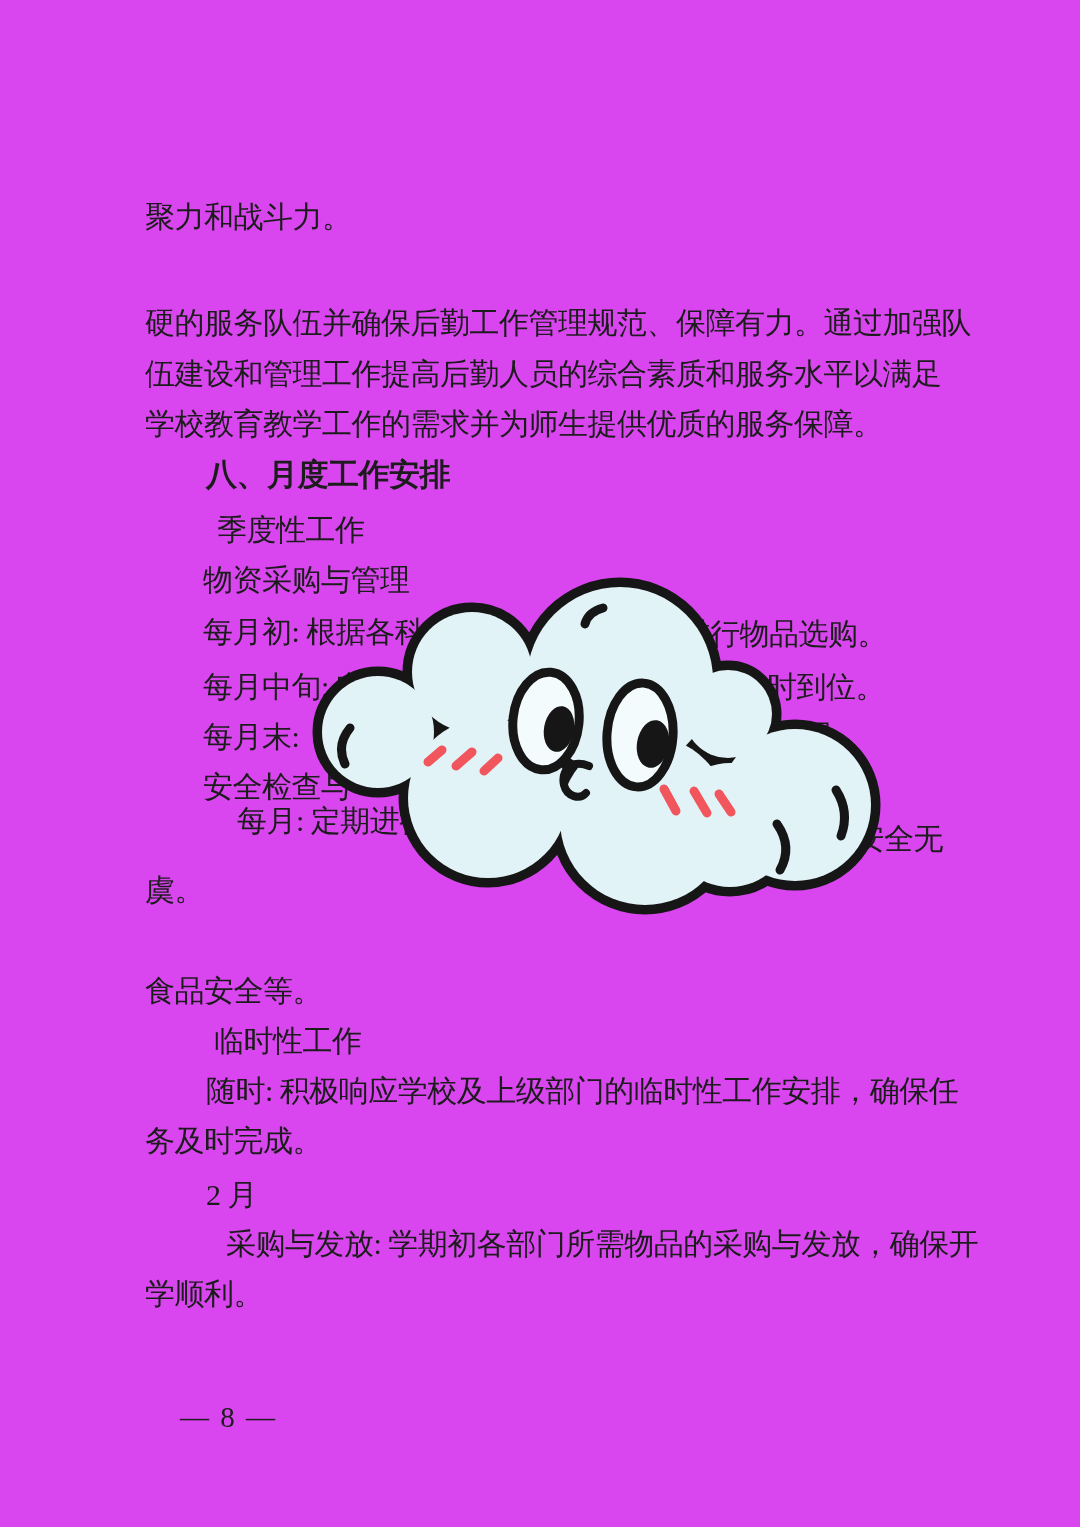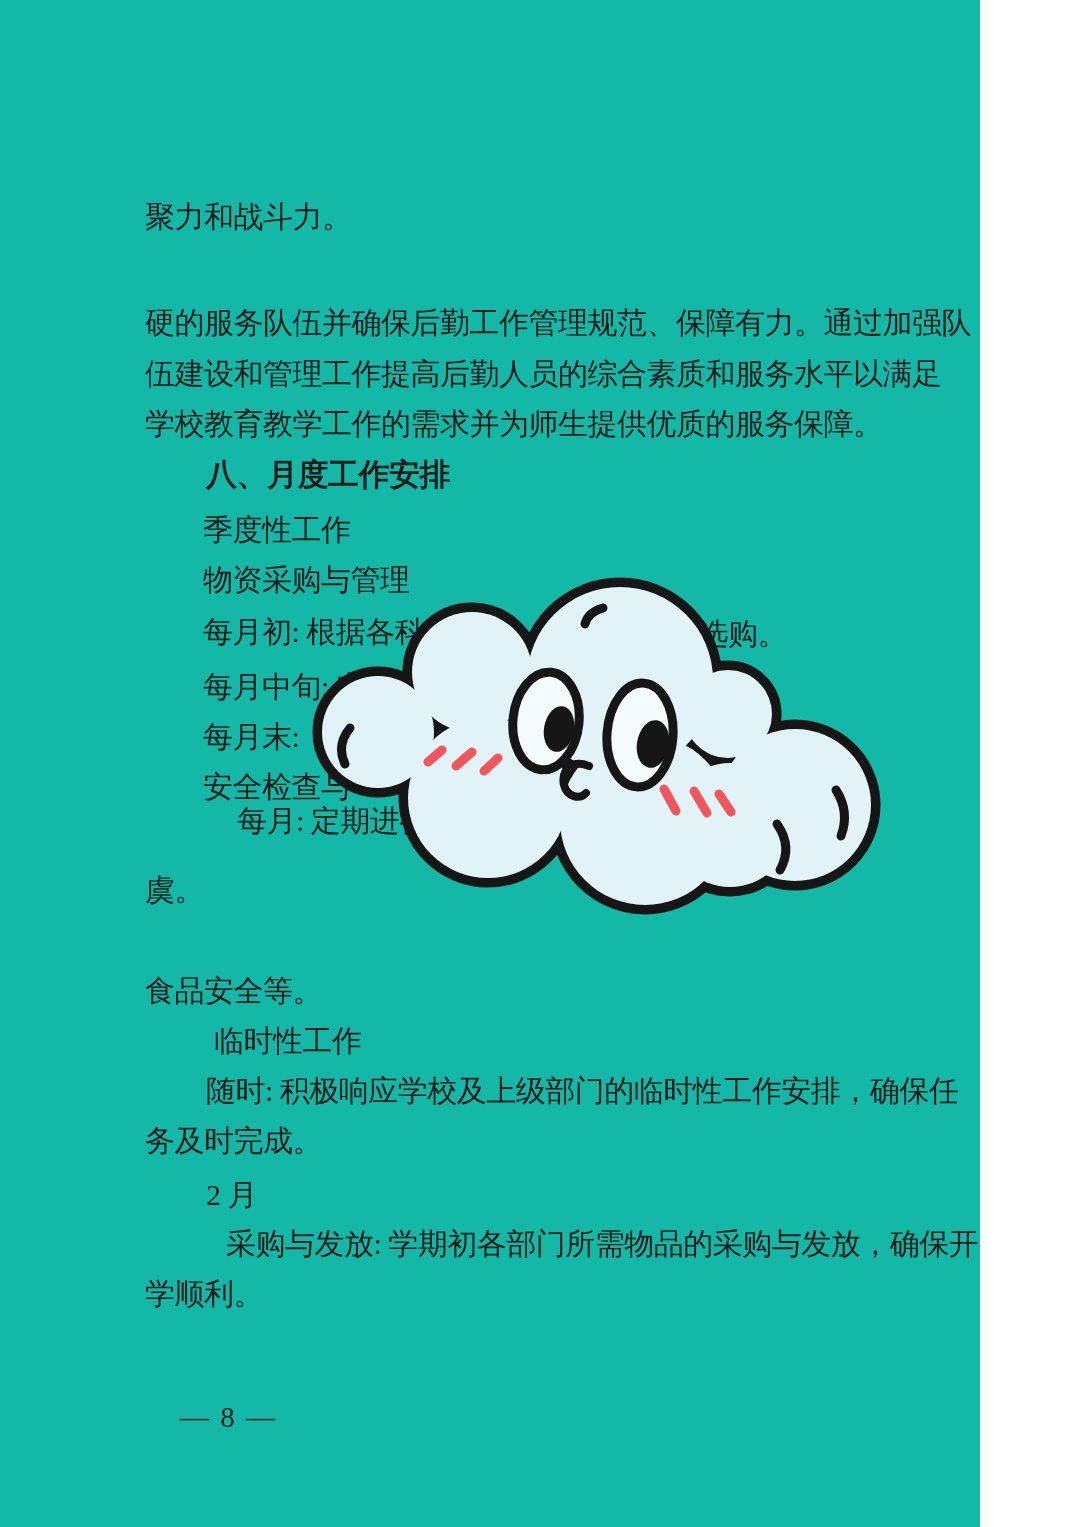--- a/index.html
+++ b/index.html
@@ -6,23 +6,23 @@
     --cloud-fill: #e2f3f8;
     --cloud-outline: #161616;
     --eye-fill: #f4fbfd;
     --blush: #f0565b;
     --ink: #1c1c1c;
   }
   * { margin: 0; padding: 0; box-sizing: border-box; }
   html, body { background: #ffffff; }
   .page {
     position: relative;
-    width: 980px;
+    width: 1080px;
     height: 1527px;
-    background: #14b8a6;
+    background: #d946ef;
     overflow: hidden;
     font-family: "Liberation Serif", "DejaVu Serif", serif;
     text-decoration: underline;
   }
   .line {
     position: absolute;
     font-size: 30px;
     line-height: 34px;
     letter-spacing: -0.5px;
     color: var(--ink);
@@ -34,21 +34,21 @@
     font-weight: 700;
     font-size: 31px;
   }
   
   .l0  { left:145px; top:200px; }
   .l1  { left:206px; top:255px; }
   .l2  { left:145px; top:306px; }
   .l3  { left:145px; top:357px; }
   .l4  { left:145px; top:407px; }
   .l5  { left:206px; top:458px; }
-  .l6  { left:203px; top:513px; }
+  .l6  { left:217px; top:513px; }
   .l7  { left:203px; top:563px; }
   .l8  { left:203px; top:615px; }
   .l8r { right:193px; top:617px; }
   .l9  { left:203px; top:670px; }
   .l9r { right:195px; top:670px; }
   .l10 { left:203px; top:720px; }
   .l10r{ right:218px; top:719px; }
   .l11 { left:203px; top:770px; }
   .l12 { left:203px; top:804px;margin-left:34px; }
   .l12r{ right:137px; top:822px; }

